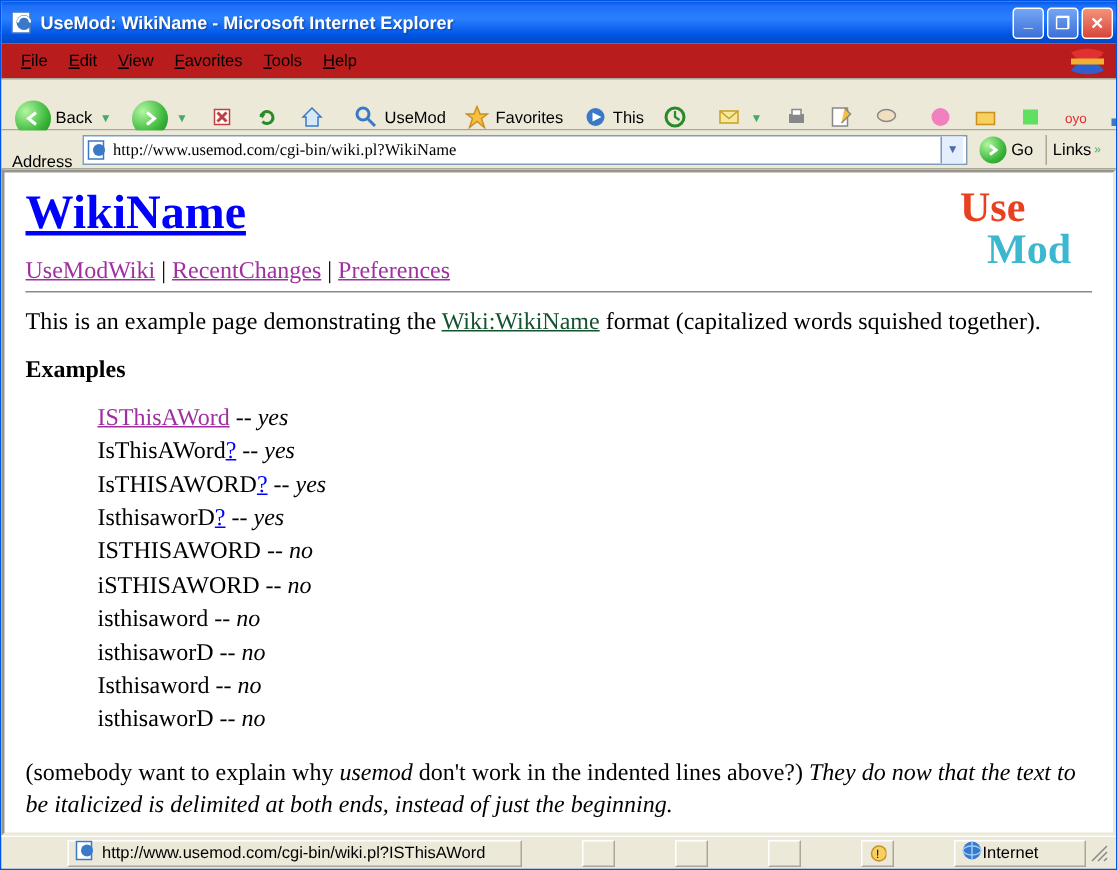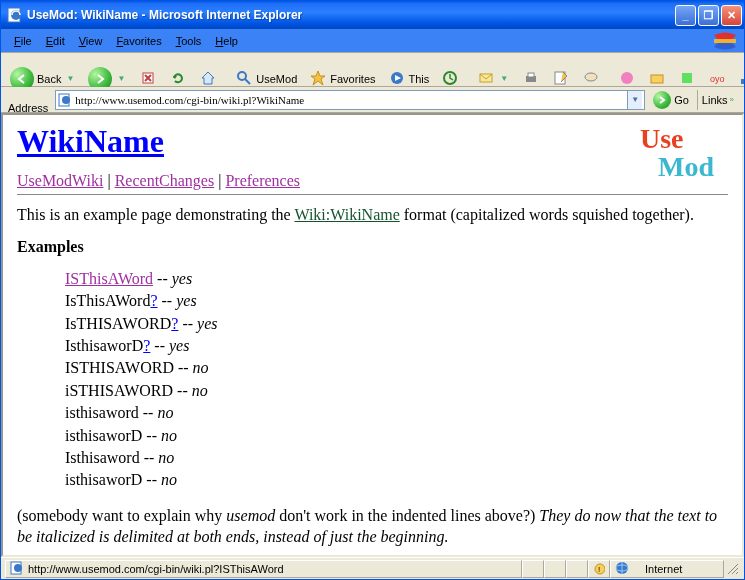--- a/index.html
+++ b/index.html
@@ -25,21 +25,21 @@
 .titlebar-text { font-weight: bold; font-size: 12px; flex: 1; text-shadow: 1px 1px 1px rgba(0,0,0,.3); }
 .win-btn {
   width: 21px; height: 21px; margin-left: 2px;
   background: linear-gradient(to bottom, #75a6f5, #3b6fd6);
   border: 1px solid #fff; border-radius: 3px;
   display: inline-flex; align-items: center; justify-content: center;
   color: #fff; font-weight: bold; font-family: Arial;
 }
 .win-btn.close { background: linear-gradient(to bottom, #f5937a, #d6453b); }
 .menubar {
-  height: 24px; background: #3b82f6; display: flex; align-items: center;
+  height: 24px; background: #b91c1c; display: flex; align-items: center;
   padding-left: 6px; border-bottom: 1px solid #aca899;
 }
 .menubar-item { padding: 3px 7px; cursor: default; }
 .menubar-item u { text-decoration: underline; }
 .ie-logo { margin-left: auto; margin-right: 6px; width: 26px; height: 18px; display:inline-flex; }
 .toolbar {
   height: 34px; background: #ece9d8; display: flex; align-items: center;
   padding: 0 4px; border-bottom: 1px solid #aca899; gap: 2px;
 }
 .tb-btn {
@@ -83,24 +83,24 @@
 .example-list .ex .res { font-style: italic; }
 .note-text { line-height:1.3; }
 .note-text .it { font-style: italic; }
 .logo-box { position:absolute; top:10px; right:28px; font-family: 'Comic Sans MS', cursive; font-size:28px; font-weight:bold; text-align:left; line-height:1; }
 .logo-use { color:#e84020; }
 .logo-mod { color:#3bb8cf; margin-left:18px; }
 .statusbar {
   height: 22px; background:#ece9d8; border-top:1px solid #fff; display:flex; align-items:center;
   font-size:11px; padding:0 4px;
 }
-.status-cell { border:1px solid #aca899; border-top-color:#fff; border-left-color:#fff; height:18px; display:flex; align-items:center; padding:0 4px; }
+.status-cell { border:1px solid #aca899; border-top-color:#fff; border-left-color:#fff; height:18px; display:flex; align-items:center; padding:0 4px;margin-left:40px; }
 .status-main { flex:1; }
 .status-small { width:22px; justify-content:center; }
-.status-zone { width:114px; gap:16px; }
+.status-zone { width:88px; gap:0; }
 .grip { width:16px; display:flex; align-items:flex-end; justify-content:flex-end; }
 </style>
 </head>
 <body>
 
 <div class="window">
   <div class="titlebar">
     <span class="titlebar-icon">
       <svg width="16" height="16">
           <rect x="1" y="1" width="12" height="14" fill="#fff" stroke="#3a78c8"></rect>

